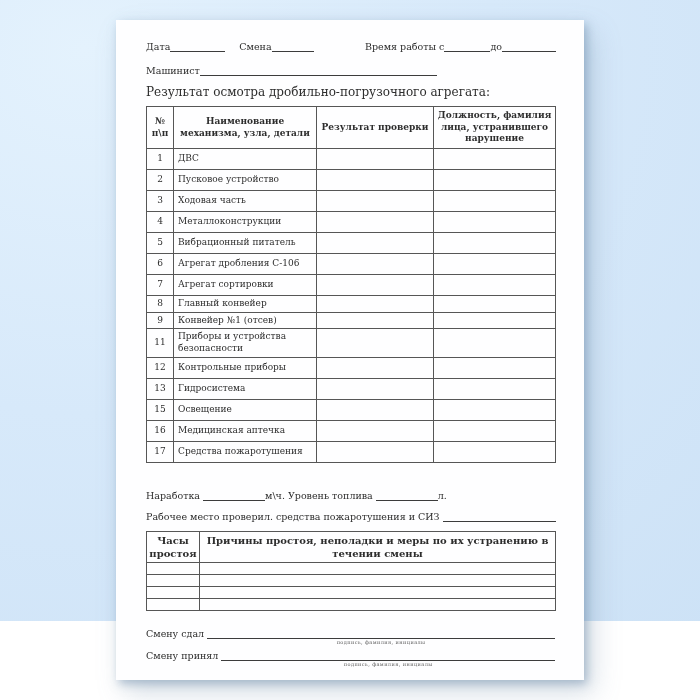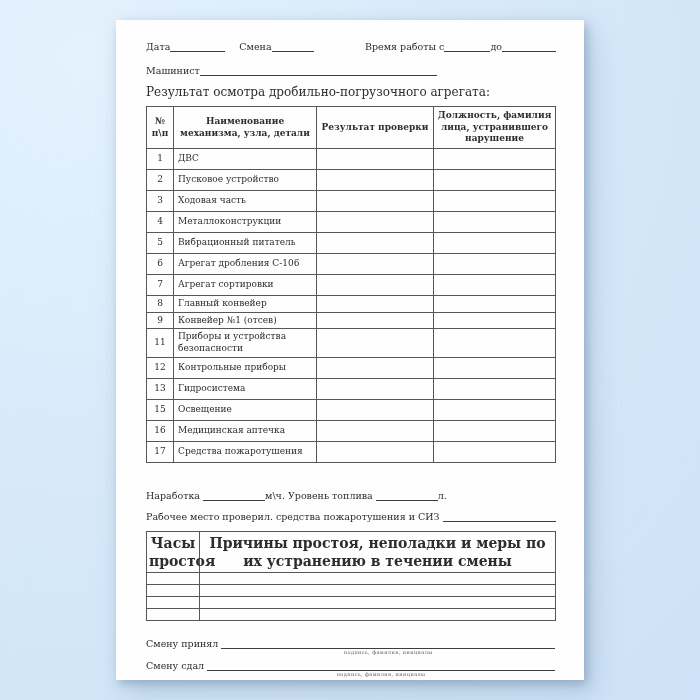--- a/index.html
+++ b/index.html
@@ -3,21 +3,21 @@
 <meta charset="utf-8">
 <style>
   * { margin: 0; padding: 0; box-sizing: border-box; }
   html, body { width: 700px; height: 700px; }
   body {
     font-family: "DejaVu Serif", "Liberation Serif", serif;
     color: #2d2d2d;
     overflow: hidden;
   }
   .stage {
-    width: 700px; height: 700px; position: relative;
+    width: 700px; height: 621px; position: relative;
     background: radial-gradient(130% 130% at 12% 8%, #e4f2fd 0%, #d7e9fa 45%, #cde2f6 100%);
   }
   .paper {
     position: absolute; left: 116px; top: 20px;
     width: 468px; height: 660px;
     background: #fefeff;
     box-shadow: 3px 4px 9px rgba(110,140,170,.5), 9px 13px 26px rgba(110,140,170,.28);
     padding: 21px 28px 0 30px;
   }
   .row { display: flex; align-items: flex-end; font-size: 9.5px; }
@@ -43,21 +43,21 @@
   .inspection tr td { height: 21px; }
   .inspection tr.compact td { height: 13px; }
   .inspection { margin-bottom: 27px; }
 
   .meters-line { margin-bottom: 10px; }
   .meters-line .lbl { white-space: pre; }
   .workplace-line { margin-bottom: 9px; }
   .ul-grow { flex: 1 1 auto; }
 
   .downtime th {
-    font-size: 14px; font-weight: 700; text-align: center;
+    font-size: 10px; font-weight: 700; text-align: center;
     padding: 2px 2px; line-height: 1.3; vertical-align: middle;
   }
   .downtime td { height: 12px; }
   .downtime { margin-bottom: 17px; }
 
   .sig-row { margin-bottom: 11px; position: relative; width: 409px; }
   .sig-label { white-space: pre; }
   .sig-line { flex: 1 1 auto; border-bottom: 1px solid #3c3c3c; height: 10px; position: relative; }
   .sig-caption {
     position: absolute; top: 11px; left: 0; width: 100%;
@@ -242,27 +242,27 @@
             <td></td>
           </tr>
           <tr>
             <td></td>
             <td></td>
           </tr>
         </tbody>
     </table>
 
     <div class="row sig-row">
+      <span class="sig-label">Смену сдал </span>
+      <span class="sig-line">
+        <span class="sig-caption">подпись, фамилия, инициалы</span>
+      </span>
+    </div>
+
+    <div class="row sig-row">
       <span class="sig-label">Смену принял </span>
       <span class="sig-line">
         <span class="sig-caption">подпись, фамилия, инициалы</span>
       </span>
     </div>
 
-    <div class="row sig-row">
-      <span class="sig-label">Смену сдал </span>
-      <span class="sig-line">
-        <span class="sig-caption">подпись, фамилия, инициалы</span>
-      </span>
-    </div>
-
   </div>
 </div>
 
 </body></html>

